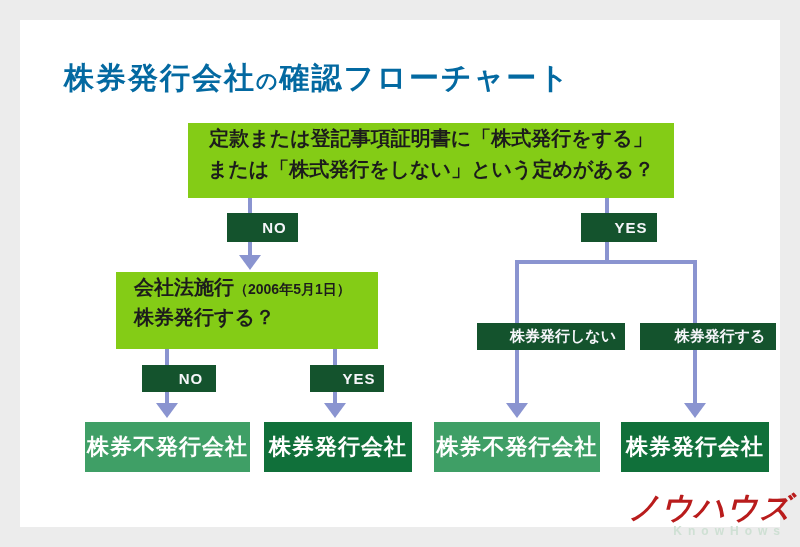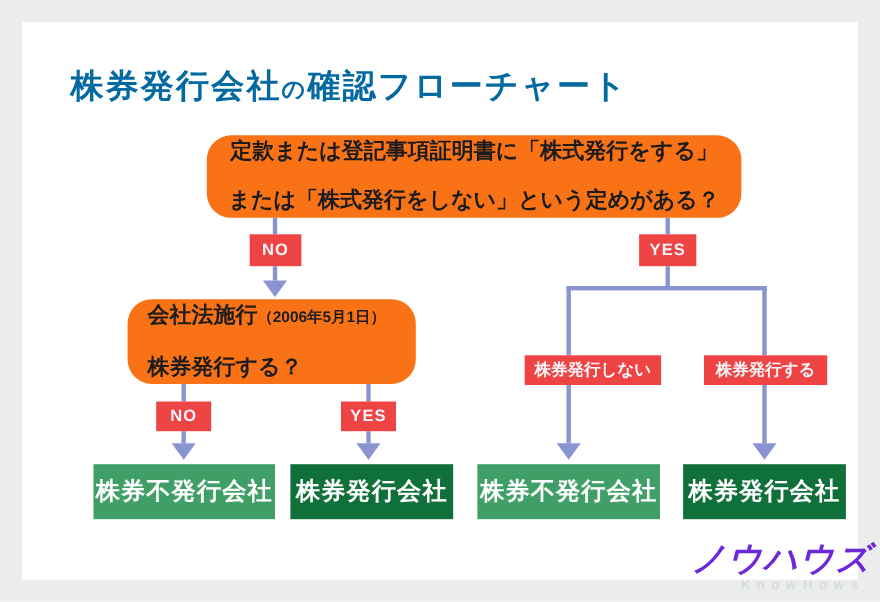--- a/index.html
+++ b/index.html
@@ -4,47 +4,47 @@
 <style>
   html,body{margin:0;padding:0;}
   body{font-family:"Liberation Sans","DejaVu Sans",sans-serif;}
   .stage{position:relative;width:800px;height:547px;background:#ececec;overflow:hidden;}
   .card{position:absolute;left:20px;top:20px;width:760px;height:507px;background:#ffffff;}
 
   .title{position:absolute;left:44px;top:38px;margin:0;font-size:30px;font-weight:bold;
          color:#0369a1;letter-spacing:2px;white-space:nowrap;}
   .title .particle{font-size:21px;}
 
-  .qbox{position:absolute;background:#f97316;color:#1c1c1c;font-weight:bold;
-        display:flex;flex-direction:column;justify-content:space-between;border-radius:22px;}
+  .qbox{position:absolute;background:#84cc16;color:#1c1c1c;font-weight:bold;
+        display:flex;flex-direction:column;justify-content:flex-start;}
   .qbox1{left:168px;top:103px;width:486px;height:75px;align-items:center;
          font-size:20px;line-height:1.55;text-align:center;}
   .qbox2{left:96px;top:252px;width:262px;height:77px;align-items:flex-start;
          padding-left:18px;box-sizing:border-box;font-size:20px;line-height:1.5;text-align:left;}
   .qbox2 .sub{font-size:14px;}
 
   .vline{position:absolute;width:4px;background:#8a94d0;}
   .hline{position:absolute;height:4px;background:#8a94d0;}
   .arrow{position:absolute;width:0;height:0;border-left:11px solid transparent;
          border-right:11px solid transparent;border-top:15px solid #8a94d0;}
 
-  .tag{position:absolute;background:#ef4444;color:#f6f6fa;display:flex;align-items:center;
-       justify-content:center;font-weight:bold;}
+  .tag{position:absolute;background:#14532d;color:#f6f6fa;display:flex;align-items:center;
+       justify-content:center;font-weight:bold;padding-left:24px;}
   .tag.small{font-size:15px;letter-spacing:1px;}
   .tag.branch{font-size:15px;letter-spacing:0;}
 
   .result{position:absolute;top:402px;height:50px;color:#ffffff;font-weight:bold;font-size:22px;
           display:flex;align-items:center;justify-content:center;letter-spacing:1px;}
   .result.light{background:#3f9f66;}
   .result.dark{background:#10703a;}
   .r1{left:65px;width:165px;} .r2{left:244px;width:148px;}
   .r3{left:414px;width:166px;} .r4{left:601px;width:148px;}
 
   .logo{position:absolute;left:604px;top:472px;width:168px;text-align:right;line-height:1;}
-  .logo .mark{font-size:31px;font-weight:bold;font-style:italic;color:#6d28d9;letter-spacing:1px;}
+  .logo .mark{font-size:31px;font-weight:bold;font-style:italic;color:#b91c1c;letter-spacing:1px;}
   .logo .sublogo{display:block;font-size:12px;font-weight:bold;color:#cfe0d4;
                  letter-spacing:6px;margin-top:2px;padding-right:6px;}
 </style>
 </head>
 <body>
 
 <div class="stage">
   <div class="card">
 
     <h1 class="title"><span>株券発行会社</span><span class="particle">の</span><span>確認フローチャート</span></h1>

